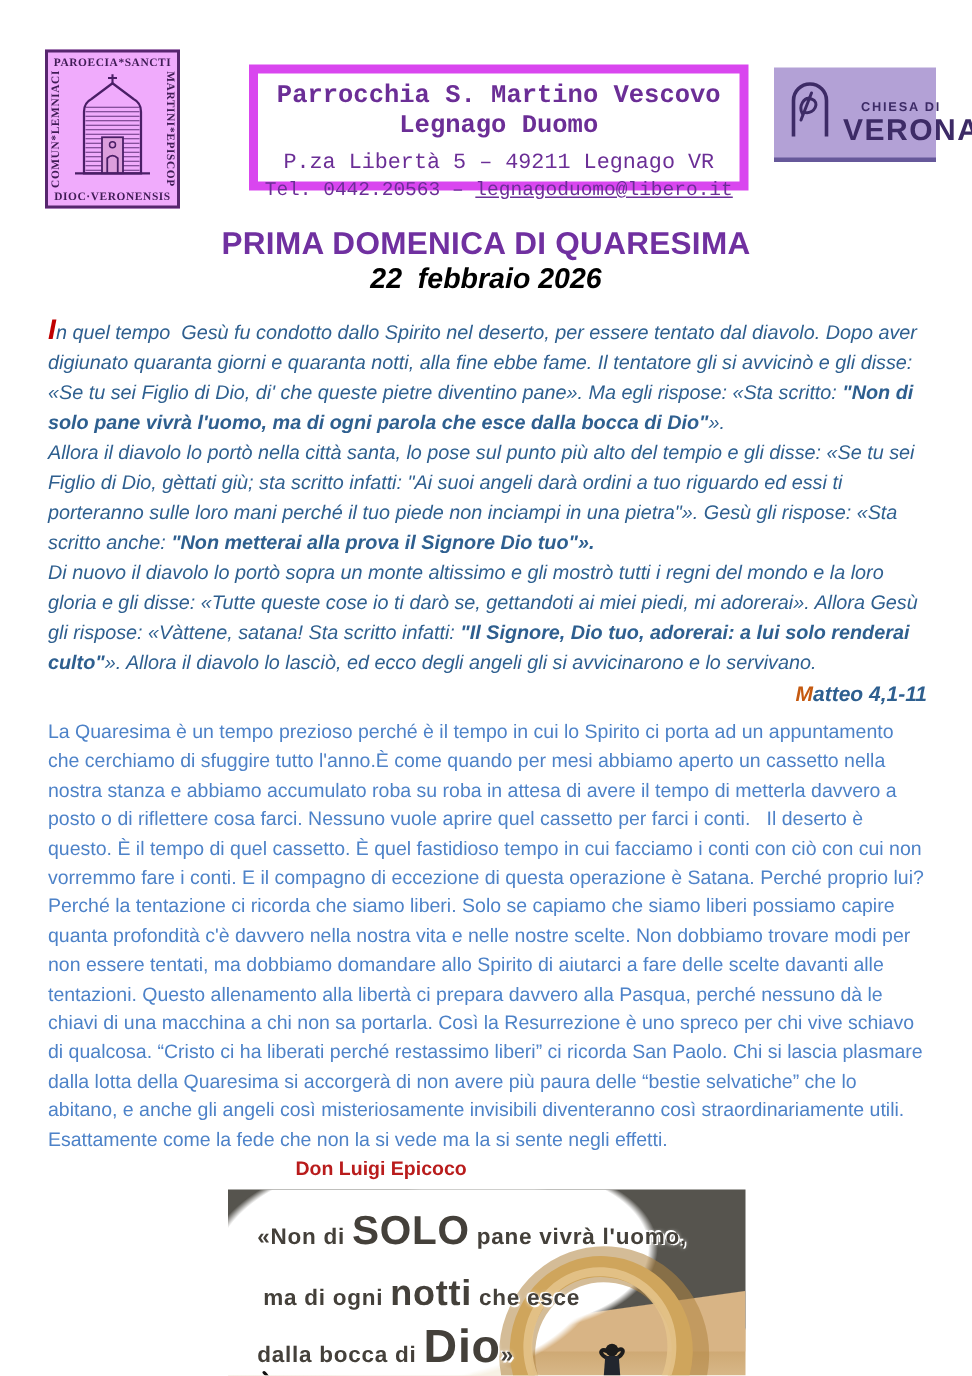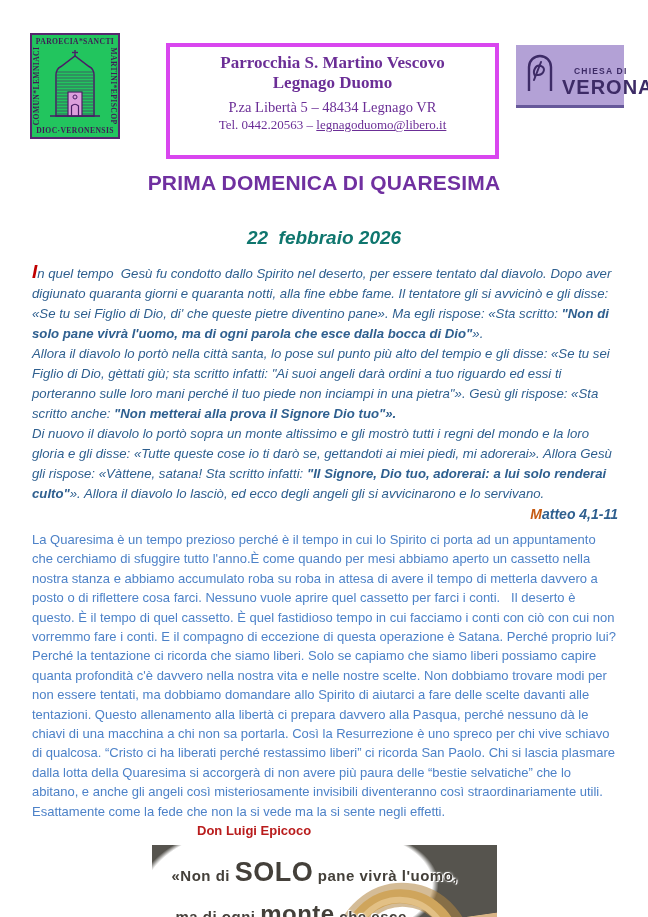--- a/index.html
+++ b/index.html
@@ -1,42 +1,42 @@
 <!DOCTYPE html>
 <html><head>
 <meta charset="utf-8">
 <style>
   * { margin:0; padding:0; box-sizing:border-box; }
   body { background:#ffffff; font-family:"Liberation Sans", sans-serif; }
   .page { position:relative; width:648px; height:917px; margin:0 auto; background:#fff; overflow:hidden; }
 
   
   .header { display:flex; padding:33px 24px 0 30px; }
-  .seal { position:relative; width:90px; height:106px; background:#22c55e; border:2px solid #57266e; flex:0 0 auto; }
+  .seal { position:relative; width:90px; height:106px; background:#f0abfc; border:2px solid #57266e; flex:0 0 auto; }
   .seal-text { position:absolute; color:#3f1b55; font-family:"Liberation Serif", serif; font-weight:bold; font-size:7.6px; letter-spacing:0.4px; white-space:nowrap; }
   .seal-top { top:2px; left:50%; transform:translateX(-50%); }
   .seal-bottom { bottom:2px; left:50%; transform:translateX(-50%); }
   .seal-left { left:0px; top:50%; transform:rotate(180deg) translateY(50%); writing-mode:vertical-rl; }
   .seal-right { right:0px; top:50%; transform:translateY(-50%); writing-mode:vertical-rl; }
   .seal-church { position:absolute; left:50%; top:50%; transform:translate(-50%,-50%); }
 
-  .parish-box { flex:1; margin:10px 17px 0 46px; height:116px; border:4px solid #d946ef; text-align:center; padding-top:6px; font-family:Liberation Serif, serif; color:#6b2e96; }
+  .parish-box { flex:1; margin:10px 17px 0 46px; height:84px; border:6px solid #d946ef; text-align:center; padding-top:6px; font-family:Liberation Mono, monospace; color:#6b2e96; }
   .parish-name { font-weight:bold; font-size:17px; line-height:20px; }
   .parish-addr { font-size:14.5px; line-height:18px; margin-top:5px; }
   .parish-tel { font-size:13px; line-height:18px; }
   .email { color:#6b2e96; text-decoration:underline; cursor:pointer; }
 
   .diocese-logo { flex:0 0 auto; margin-top:12px; width:108px; height:63px; background:#b3a1d6; border-bottom:3px solid #66589a; display:flex; align-items:center; padding-left:6px; }
   .diocese-text { margin-left:-6px; color:#3d2b66; line-height:1; }
   .diocese-small { display:block; font-size:8.5px; letter-spacing:1.2px; font-weight:bold; margin:14px 0 1px 22px; }
   .diocese-big { display:block; font-size:20px; font-weight:bold; letter-spacing:1px; margin-left:10px; }
 
   
   .main-title { margin-top:12px; text-align:center; color:#7030a0; font-size:21px; font-weight:bold; line-height:24px; letter-spacing:0.2px; }
-  .date-line { text-align:center; color:#0f766e; font-size:19px; font-style:italic; font-weight:bold; line-height:24px; white-space:pre;margin-top:31px; }
+  .date-line { text-align:center; color:#000000; font-size:19px; font-style:italic; font-weight:bold; line-height:24px; white-space:pre; }
 
   
   .gospel { margin:12px 30px 0 32px; color:#2e5f8f; font-style:italic; font-size:13.2px; line-height:20px; }
   .gospel p { white-space:pre-wrap; }
   .g-bold { font-weight:bold; }
   .g-lead { color:#c00000; font-size:19px; font-weight:bold; }
   .gospel-ref { text-align:right; font-weight:bold; font-size:14px; line-height:20px; }
   .ref-m { color:#c55a11; }
 
   
@@ -103,21 +103,21 @@
           <circle cx="28" cy="49" r="2" stroke="#4a1e66" stroke-width="1" fill="none"></circle>
           <path d="M24.5 68 V58 Q28 54.5 31.5 58 V68" stroke="#4a1e66" stroke-width="1.2" fill="none"></path>
           <line x1="3" y1="68" x2="53" y2="68" stroke="#4a1e66" stroke-width="1.5"></line>
         </svg>
       </div>
     </div>
 
     <div class="parish-box">
       <div class="parish-name">Parrocchia S. Martino Vescovo</div>
       <div class="parish-name">Legnago Duomo</div>
-      <div class="parish-addr">P.za Libertà 5 – 48434 Legnago VR</div>
+      <div class="parish-addr">P.za Libertà 5 – 49211 Legnago VR</div>
       <div class="parish-tel"><span>Tel. 0442.20563 – </span><a class="email">legnagoduomo@libero.it</a></div>
     </div>
 
     <div class="diocese-logo">
       <span>
         <svg width="36" height="44" viewBox="0 0 36 44" fill="none">
           <path d="M7 40 V16 A11 11 0 0 1 29 16 V40" stroke="#3d2b66" stroke-width="2.4" fill="none"></path>
           <path d="M13 25 C10 20 14 13 19 15 C25 17 21 25 15 24 M19 11 L12 29" stroke="#3d2b66" stroke-width="2" fill="none" stroke-linecap="round"></path>
         </svg>
       </span>
@@ -154,21 +154,21 @@
     <svg class="person" width="38" height="52" viewBox="0 0 38 52" fill="none">
       <circle cx="18" cy="7" r="4.2" fill="#1c1c1c"></circle>
       <path d="M18 10 C11 4 8 9 14 12 M18 10 C25 3 28 8 22 12" stroke="#1c1c1c" stroke-width="2.6" stroke-linecap="round"></path>
       <path d="M13.5 11 L22.5 11 L24 31 L12 31 Z" fill="#22262e"></path>
       <path d="M12 31 L24 31 L27 38 L31 38 L31 45 L9 45 L7 41 L11 36 Z" fill="#2c405c"></path>
       <path d="M9 45 L31 45 L31 48 L9 48 Z" fill="#1c1c1c" opacity="0.6"></path>
     </svg>
 
     <div class="quote-text">
       <div class="q-line q-l1"><span>«Non di </span><span class="q-big1">SOLO</span><span> pane vivrà l'uomo,</span></div>
-      <div class="q-line q-l2"><span>ma di ogni </span><span class="q-big2">monte</span><span> che esce</span></div>
+      <div class="q-line q-l2"><span>ma di ogni </span><span class="q-big2">notti</span><span> che esce</span></div>
       <div class="q-line q-l3"><span>dalla bocca di </span><span class="q-big3">Dio</span><span>»</span></div>
 
     </div>
 
     <svg class="clef" width="26" height="46" viewBox="0 0 26 46" fill="none">
       <path d="M14 3 C20 8 18 16 11 21 C4 26 4 34 11 36 C17 38 20 31 15 29 C12 28 11 31 12 33 L14 41 C14.5 45 8 46 7 42" stroke="#111" stroke-width="2" stroke-linecap="round"></path>
       <circle cx="8.2" cy="42.5" r="1.8" fill="#111"></circle>
     </svg>
   </div>
 

